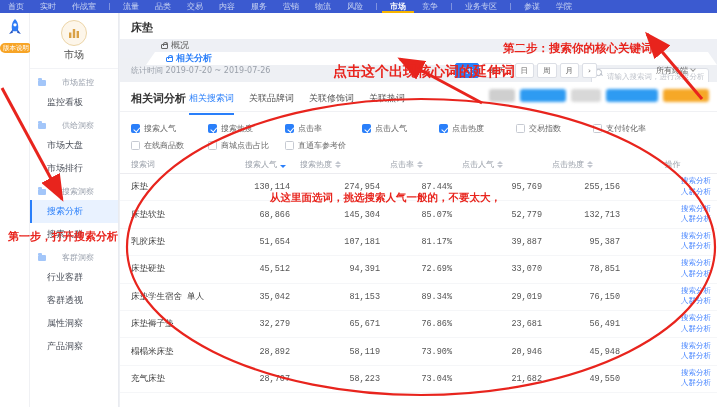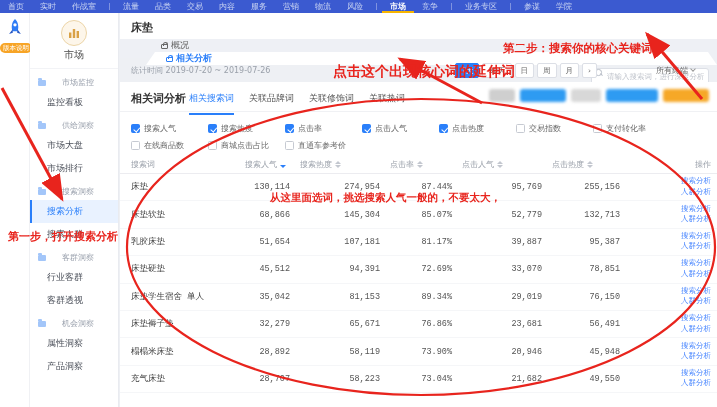--- a/index.html
+++ b/index.html
@@ -86,21 +86,21 @@
   .thead { display:flex; height:18px; align-items:center; font-size:8px; color:#9aa0aa; border-bottom:1px solid #ececf0; }
   .tr { display:flex; height:27.4px; align-items:center; border-bottom:1px solid #f5f6f8; }
   .c1 { width:115px; padding-left:11px; text-align:left; }
   .c2 { width:55px; text-align:right; }
   .c3 { width:90px; text-align:right; }
   .c4 { width:72px; text-align:right; }
   .c5 { width:90px; text-align:right; }
   .c6 { width:78px; text-align:right; }
   .c7 { flex:1; text-align:right; padding-right:6px; }
   .thead .c2,.thead .c3,.thead .c4,.thead .c5,.thead .c6 { text-align:left; padding-left:10px; }
-  .thead .c7 { text-align:right; padding-left:14px; }
+  .thead .c7 { text-align:center; padding-left:14px; }
   .td { font-size:8.5px; color:#555; }
   .kw { font-size:8.5px; color:#444; }
   .sort { display:inline-flex; flex-direction:column; gap:1px; margin-left:3px; vertical-align:middle; }
   .sort i { width:0; height:0; border-left:3px solid transparent; border-right:3px solid transparent; display:block; }
   .sort .up { border-bottom:3px solid #c3c7cf; }
   .sort .dn { border-top:3px solid #c3c7cf; }
   .sort.desc .dn { border-top-color:#2a7ffa; }
   .sort.desc .up { visibility:hidden; }
   .actions { display:flex; flex-direction:column; align-items:flex-end; gap:1px; }
   .alink { font-size:7.5px; color:#4a87ff; line-height:9.5px; cursor:pointer; text-decoration:none; }
@@ -175,24 +175,20 @@
           <span>搜索洞察</span>
         </div>
         <div class="m-item active">搜索分析</div>
         <div class="m-item">搜索人群</div>
         <div class="m-header">
           <span class="folder"></span>
           <span>客群洞察</span>
         </div>
         <div class="m-item">行业客群</div>
         <div class="m-item">客群透视</div>
-        <div class="m-header">
-          <span class="folder"></span>
-          <span>机会洞察</span>
-        </div>
         <div class="m-item">属性洞察</div>
         <div class="m-item">产品洞察</div>
       </div>
   </div>
 
   <div class="main">
 
     <div class="head-card">
       <div class="kw-title">床垫</div>
       <div class="searchbox">

